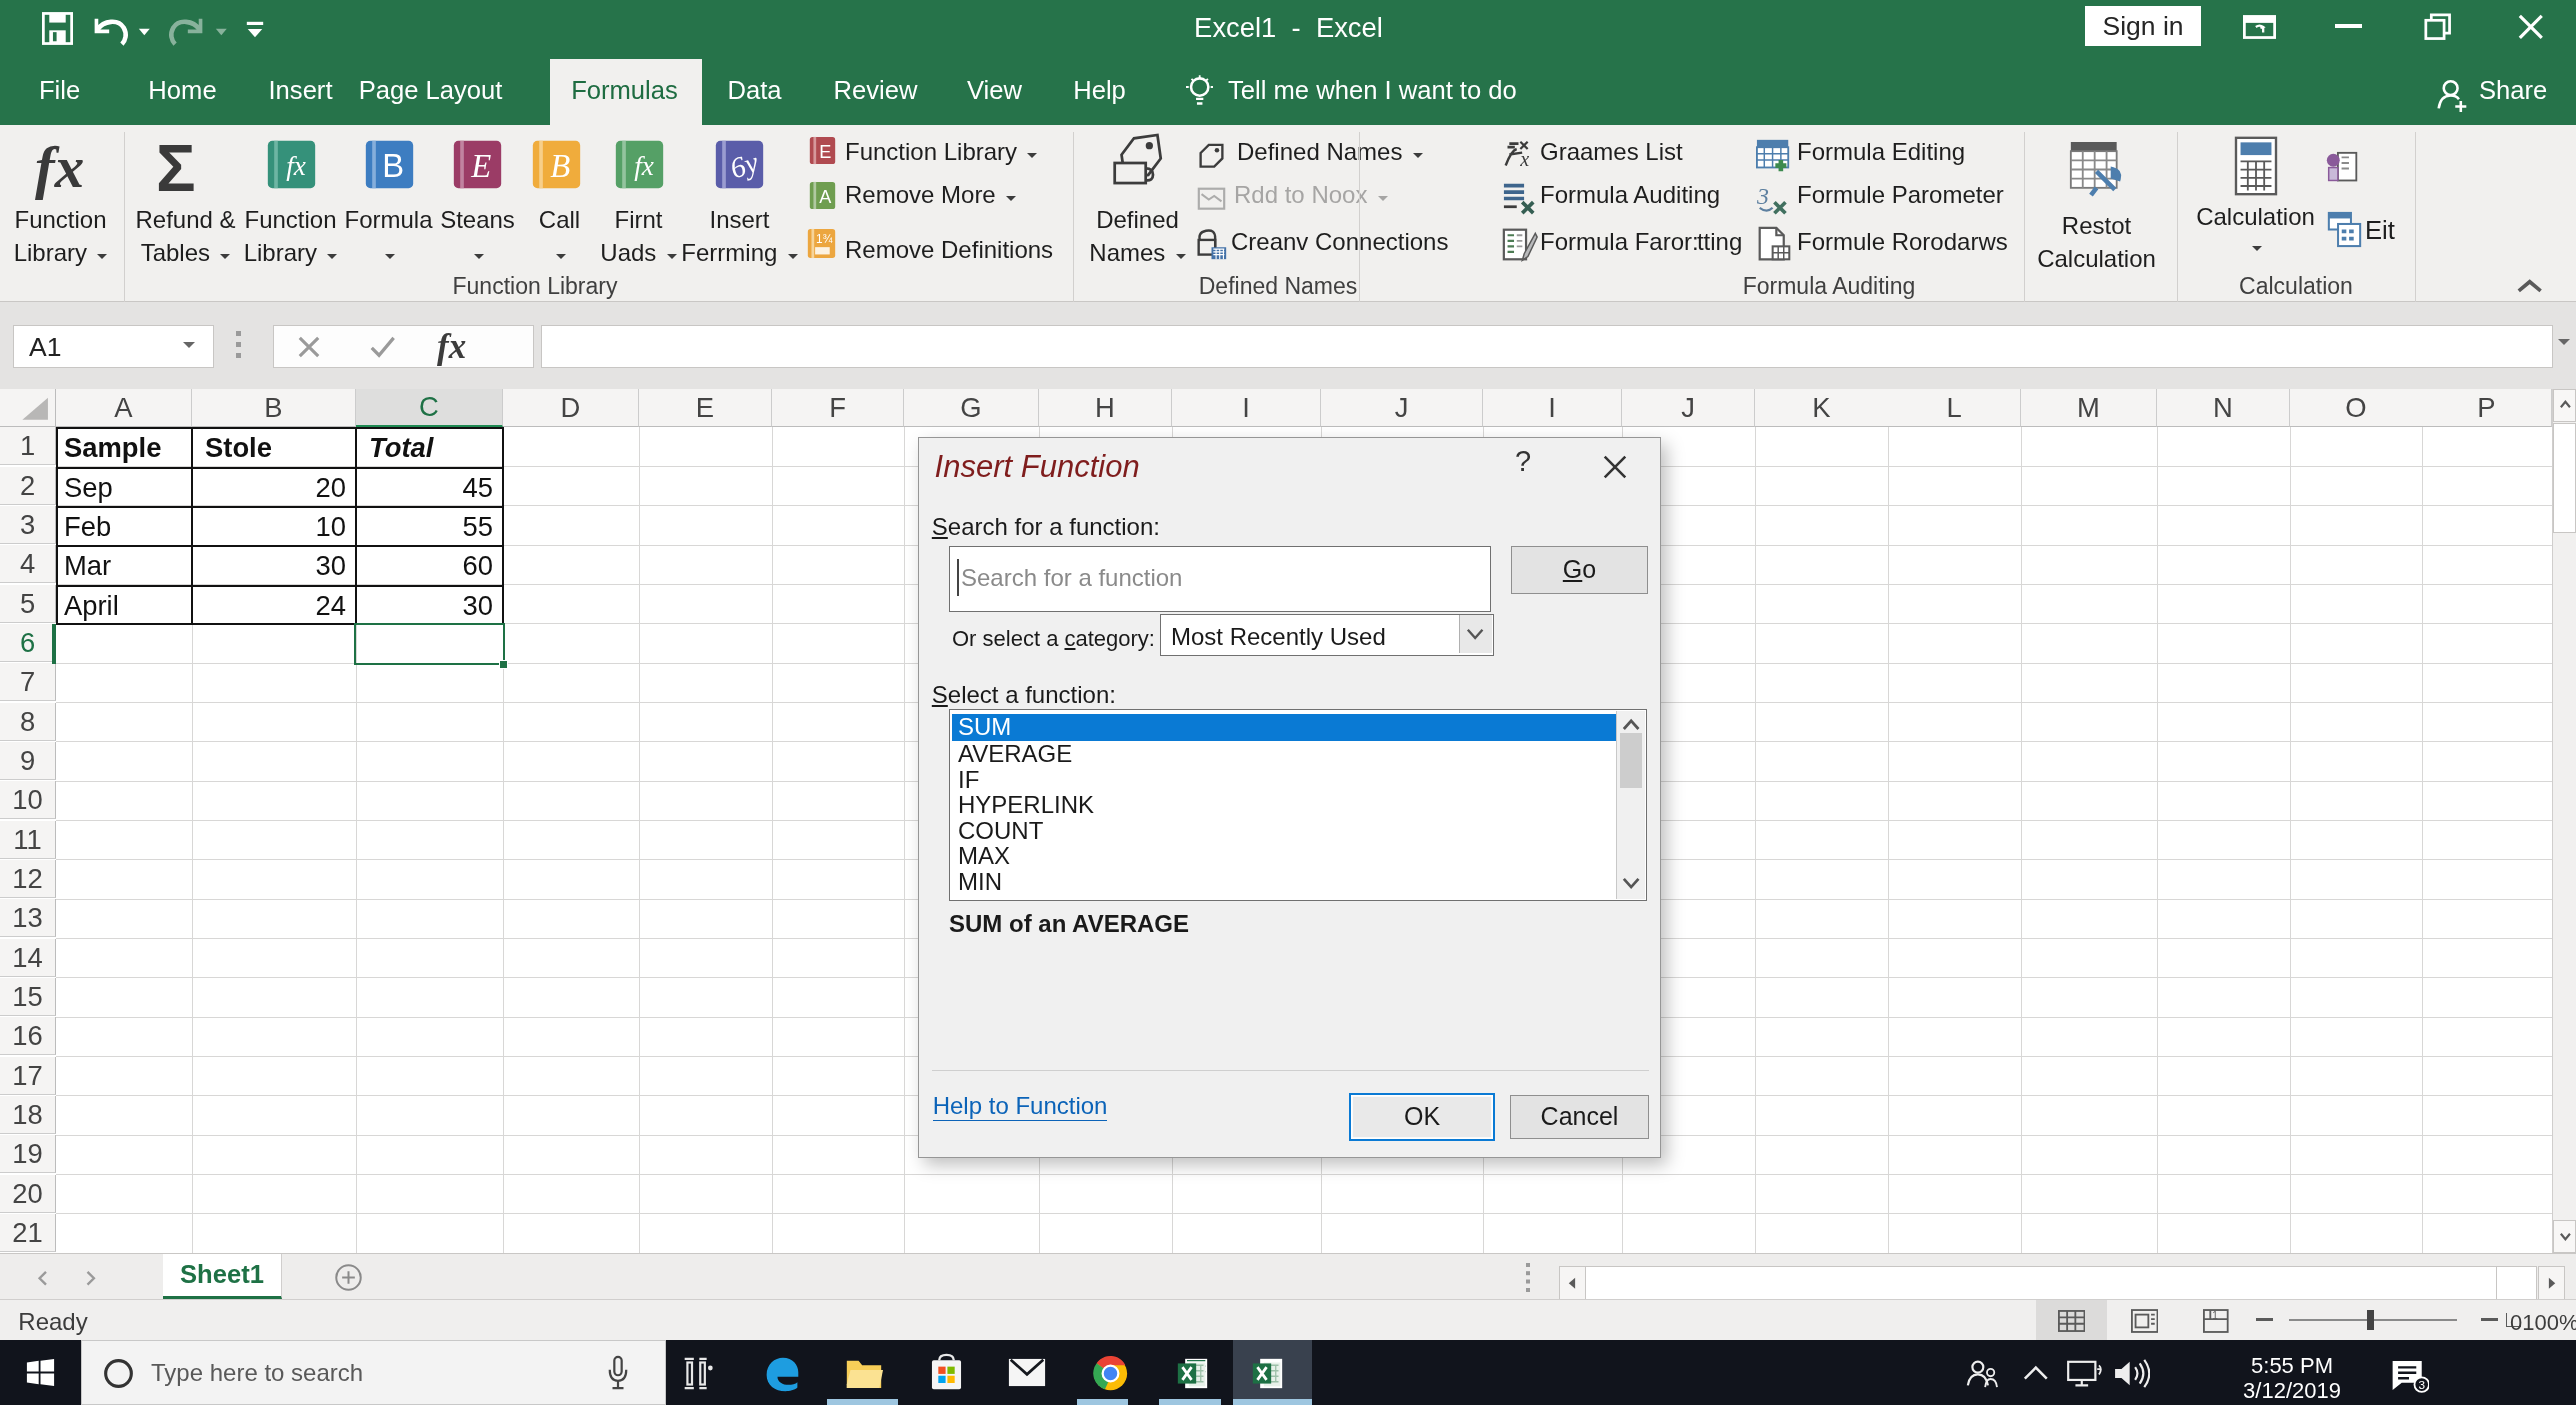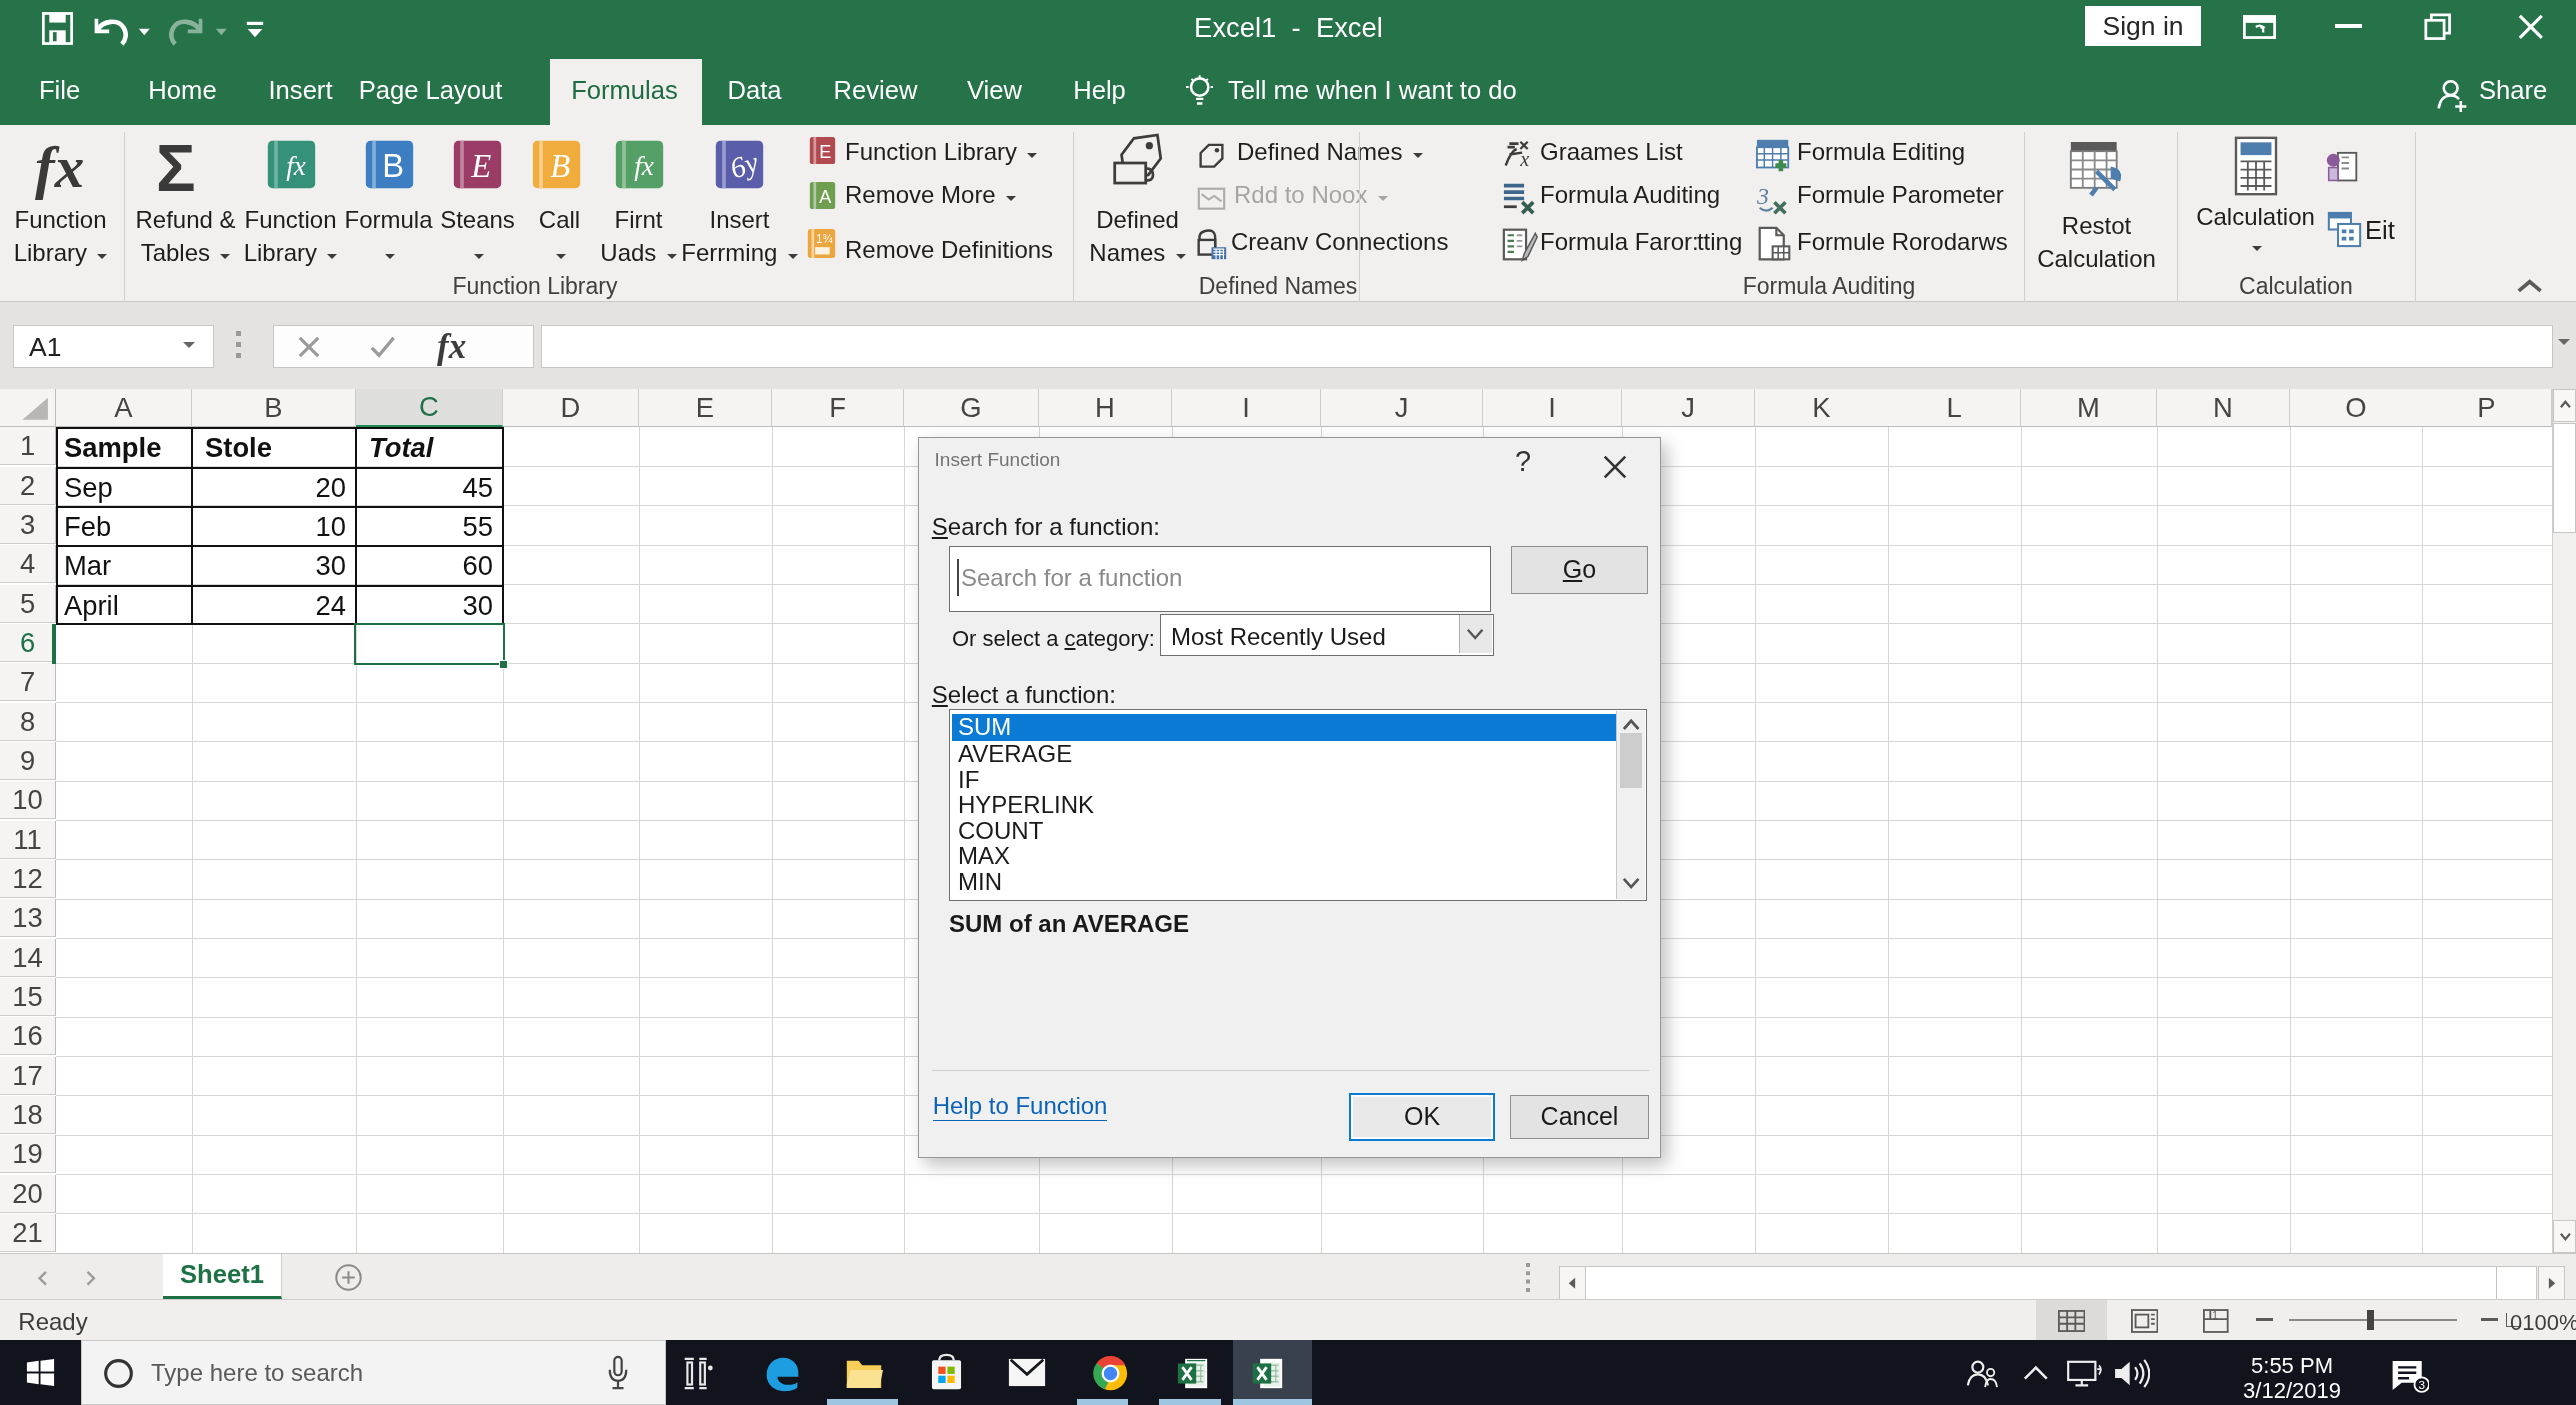--- a/index.html
+++ b/index.html
@@ -414,21 +414,21 @@
 <svg class="abs" style="left:2559px;top:11px" width="12.8" height="9.1" viewBox="0 0 14 10">
       <path d="M2 8 L7 2 L12 8" fill="none" stroke="#5a5a5a" stroke-width="2.4"></path>
     </svg>
 <div class="abs" style="left:2553px;top:34px;width:23px;height:110px;background:#ffffff;border:0.9px solid #c8c6c4;"></div>
 <div class="abs" style="left:2553px;top:831px;width:23px;height:33px;background:#f8f7f6;border:0.9px solid #c8c6c4;"></div>
 <svg class="abs" style="left:2559px;top:843px" width="12.8" height="9.1" viewBox="0 0 14 10">
       <path d="M2 2 L7 8 L12 2" fill="none" stroke="#5a5a5a" stroke-width="2.4"></path>
     </svg>
 </div>
 <div class="abs" id="dialog">
-  <div class="abs" style="left:15.6px;top:11px;font-size:19px;color:#737373;">Insert Function</div>
+  <div class="abs" style="left:15.6px;top:11px;font-size:31px;color:#7f1d1d;font-style:italic;">Insert Function</div>
   <div class="abs" style="left:596px;top:7.3px;font-size:29px;color:#333;">?</div>
   <svg class="abs" style="left:684px;top:16.5px" width="24" height="24" viewBox="0 0 28 28">
       <path d="M2 2 L26 26 M26 2 L2 26" stroke="#333" stroke-width="3"></path>
     </svg>
   <div class="abs" style="left:12.8px;top:75px;font-size:24px;color:#1a1a1a;"><u>S</u>earch for a function:</div>
   <div class="abs" style="left:30px;top:108px;width:542px;height:66px;background:#fff;border:1.8px solid #707070;"></div>
   <div class="abs" style="left:42px;top:126px;font-size:24px;color:#8a8a8a;">Search for a function</div>
   <div class="abs" style="left:38px;top:121px;width:1.8px;height:37px;background:#444;"></div>
   <div class="abs" style="left:592px;top:108px;width:137px;height:48px;background:#e3e3e3;border:1.8px solid #8f8f8f;text-align:center;line-height:44px;font-size:25px;color:#1a1a1a;"><u>G</u>o</div>
   <div class="abs" style="left:33px;top:188px;font-size:22px;color:#1a1a1a;">Or select a <u>c</u>ategory:</div>

